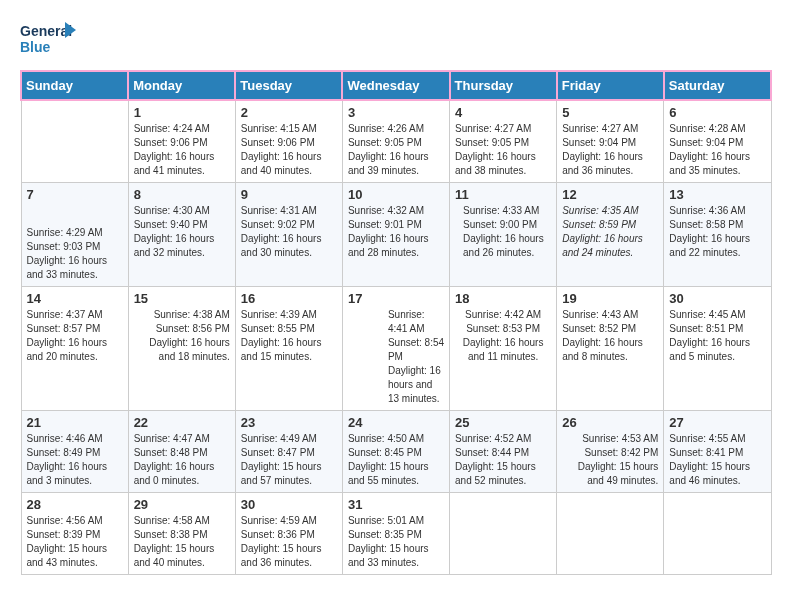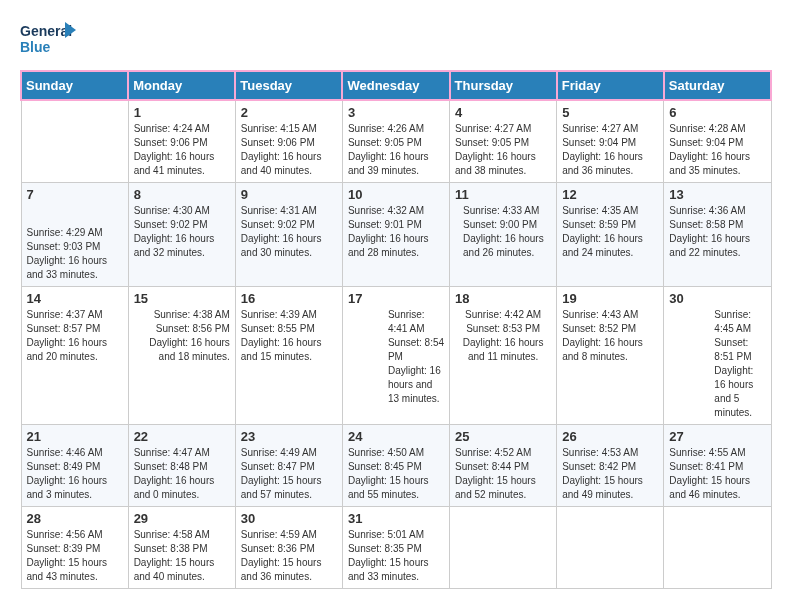--- a/index.html
+++ b/index.html
@@ -147,21 +147,21 @@
       <tr>
         <td>
           <div class="day-number">7</div>
           <div class="day-info" style="white-space: pre-line; margin-top: 24px;">Sunrise: 4:29 AM
 Sunset: 9:03 PM
 Daylight: 16 hours and 33 minutes.</div>
         </td>
         <td>
           <div class="day-number">8</div>
           <div class="day-info" style="white-space: pre-line;">Sunrise: 4:30 AM
-Sunset: 9:02 PM
+Sunset: 9:40 PM
 Daylight: 16 hours and 32 minutes.</div>
         </td>
         <td>
           <div class="day-number">9</div>
           <div class="day-info" style="white-space: pre-line;">Sunrise: 4:31 AM
 Sunset: 9:02 PM
 Daylight: 16 hours and 30 minutes.</div>
         </td>
         <td>
           <div class="day-number">10</div>
@@ -170,21 +170,21 @@
 Daylight: 16 hours and 28 minutes.</div>
         </td>
         <td>
           <div class="day-number">11</div>
           <div class="day-info" style="white-space: pre-line; margin-left: 8px;">Sunrise: 4:33 AM
 Sunset: 9:00 PM
 Daylight: 16 hours and 26 minutes.</div>
         </td>
         <td>
           <div class="day-number">12</div>
-          <div class="day-info" style="white-space: pre-line;">Sunrise: 4:35 AM
+          <div class="day-info" style="white-space: pre-line; font-style: italic;">Sunrise: 4:35 AM
 Sunset: 8:59 PM
 Daylight: 16 hours and 24 minutes.</div>
         </td>
         <td>
           <div class="day-number">13</div>
           <div class="day-info" style="white-space: pre-line;">Sunrise: 4:36 AM
 Sunset: 8:58 PM
 Daylight: 16 hours and 22 minutes.</div>
         </td>
       </tr>
@@ -220,21 +220,21 @@
 Daylight: 16 hours and 11 minutes.</div>
         </td>
         <td>
           <div class="day-number">19</div>
           <div class="day-info" style="white-space: pre-line;">Sunrise: 4:43 AM
 Sunset: 8:52 PM
 Daylight: 16 hours and 8 minutes.</div>
         </td>
         <td>
           <div class="day-number">30</div>
-          <div class="day-info" style="white-space: pre-line; margin-left: 45px;">Sunrise: 4:45 AM
+          <div class="day-info" style="white-space: pre-line;">Sunrise: 4:45 AM
 Sunset: 8:51 PM
 Daylight: 16 hours and 5 minutes.</div>
         </td>
       </tr>
       <tr>
         <td>
           <div class="day-number">21</div>
           <div class="day-info" style="white-space: pre-line;">Sunrise: 4:46 AM
 Sunset: 8:49 PM
 Daylight: 16 hours and 3 minutes.</div>
@@ -258,21 +258,21 @@
 Daylight: 15 hours and 55 minutes.</div>
         </td>
         <td>
           <div class="day-number">25</div>
           <div class="day-info" style="white-space: pre-line;">Sunrise: 4:52 AM
 Sunset: 8:44 PM
 Daylight: 15 hours and 52 minutes.</div>
         </td>
         <td>
           <div class="day-number">26</div>
-          <div class="day-info" style="white-space: pre-line;">Sunrise: 4:53 AM
+          <div class="day-info" style="white-space: pre-line; text-align: right;">Sunrise: 4:53 AM
 Sunset: 8:42 PM
 Daylight: 15 hours and 49 minutes.</div>
         </td>
         <td>
           <div class="day-number">27</div>
           <div class="day-info" style="white-space: pre-line;">Sunrise: 4:55 AM
 Sunset: 8:41 PM
 Daylight: 15 hours and 46 minutes.</div>
         </td>
       </tr>

